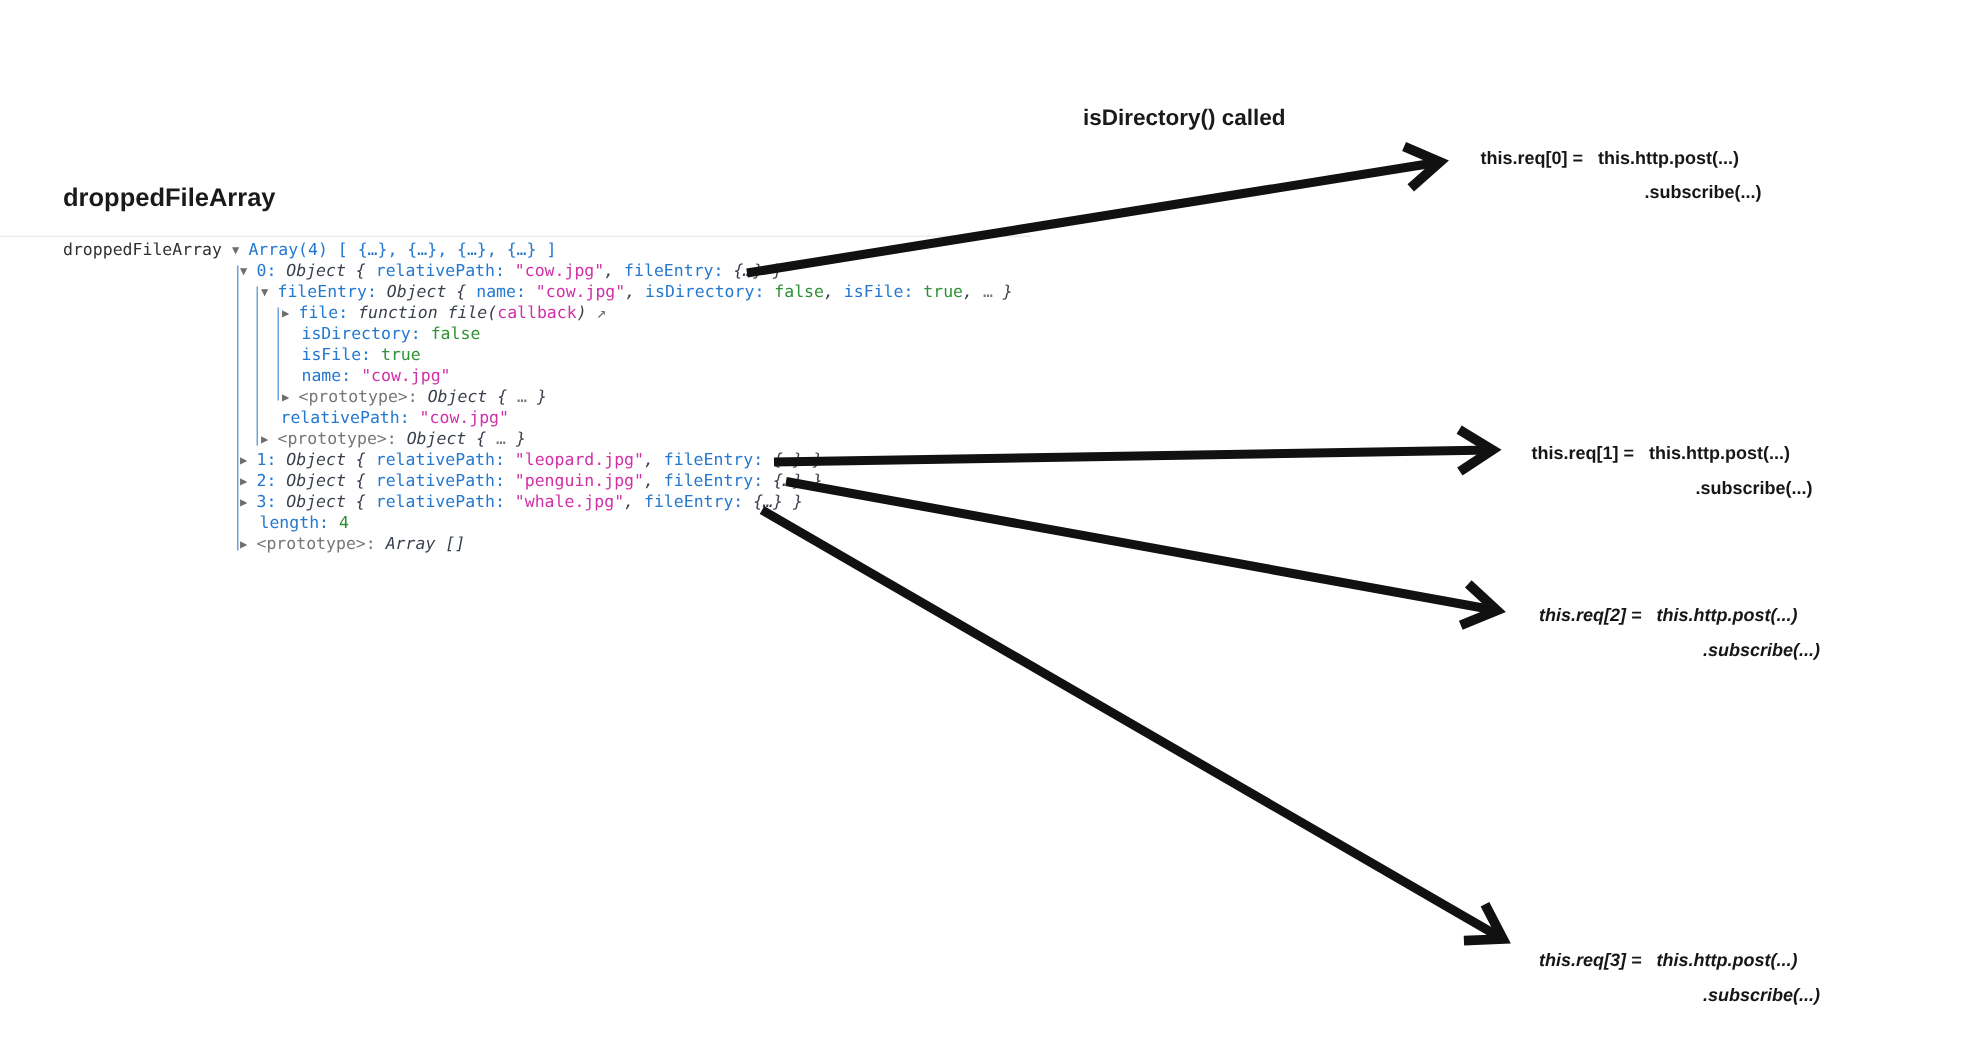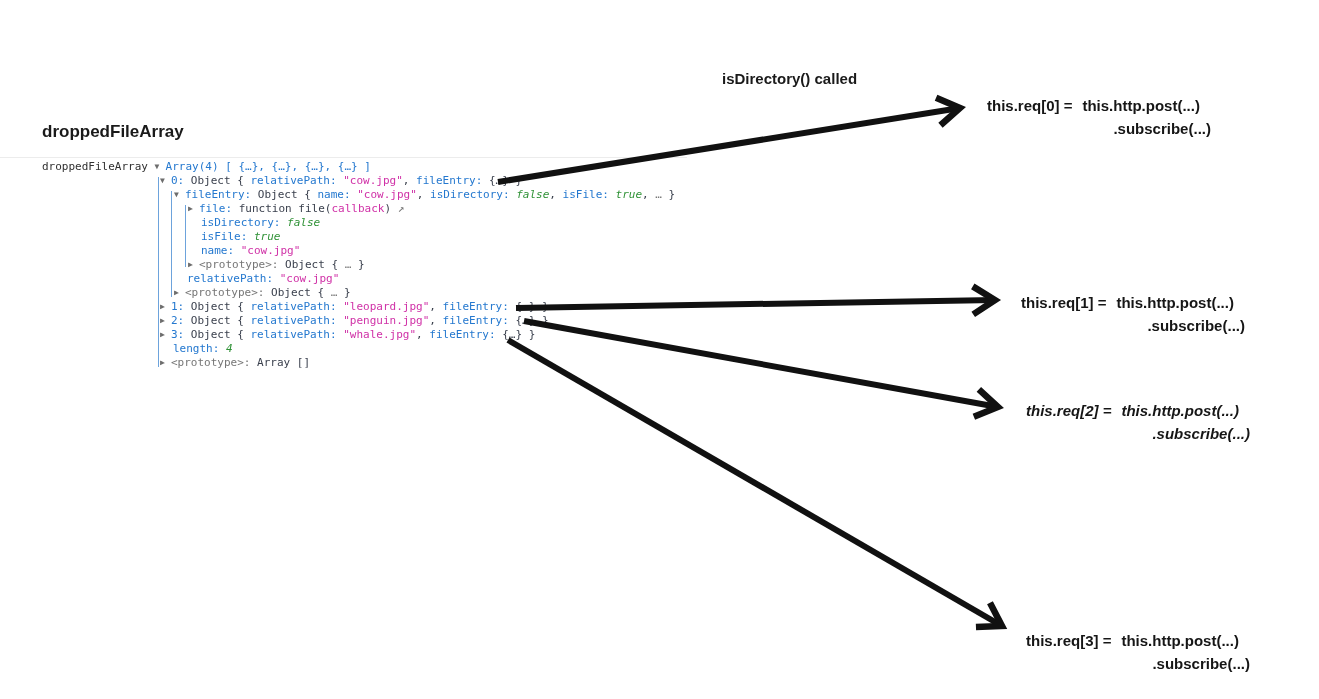--- a/index.html
+++ b/index.html
@@ -27,30 +27,30 @@
   }
   .crow { height:14px; }
   .tri {
     display:inline-block; width:11px; color:#6d6d6d; font-size:8px;
     vertical-align:top; line-height:14px; cursor:pointer;
   }
   .c-label { color:#303030; }
   .key  { color:#2478cf; }
   .blue { color:#2478cf; }
   .str  { color:#d031a7; }
-  .bool { color:#2e9135;font-style:italic; }
-  .plain{ color:#393f4c; }
+  .bool { color:#2e9135; }
+  .plain{ color:#393f4c;font-style:italic; }
   .dim  { color:#767676; }
   .guide { position:absolute; width:1px; background:#6da3dc; }
   .g1 { left:158px; top:177px; height:190px; }
   .g2 { left:171px; top:191px; height:106px; }
   .g3 { left:185px; top:205px; height:62px; }
   .req {
     position:absolute; display:flex; align-items:flex-start;
-    font-size:15px; font-weight:bold; color:#161616; line-height:23px;
+    font-size:12px; font-weight:bold; color:#161616; line-height:23px;
     white-space:nowrap;
   }
   .req-lhs { margin-right:10px; }
   .req-l2 { padding-left:31px; }
   .arrows { position:absolute; left:0; top:0; pointer-events:none; }
 </style>
 </head>
 <body>
 
 <div class="canvas">
@@ -82,21 +82,21 @@
           <div class="req-l2">.subscribe(...)</div>
         </span>
       </div>
       <div class="req" style="left: 1026px; top: 399px; font-style: italic;">
         <span class="req-lhs">this.req[2] =</span>
         <span>
           <div>this.http.post(...)</div>
           <div class="req-l2">.subscribe(...)</div>
         </span>
       </div>
-      <div class="req" style="left: 1026px; top: 629px;">
+      <div class="req" style="left: 1026px; top: 629px; font-style: italic;">
         <span class="req-lhs">this.req[3] =</span>
         <span>
           <div>this.http.post(...)</div>
           <div class="req-l2">.subscribe(...)</div>
         </span>
       </div>
     </div>
 
   <svg class="arrows" width="1319" height="699">
     <defs>

